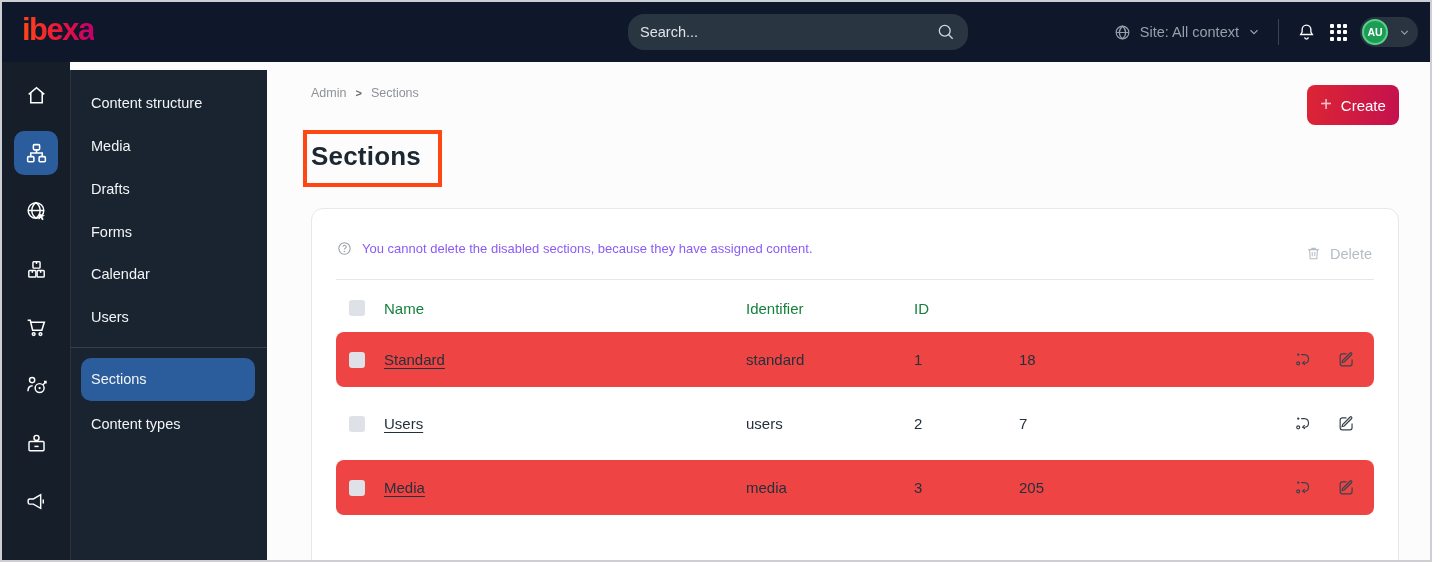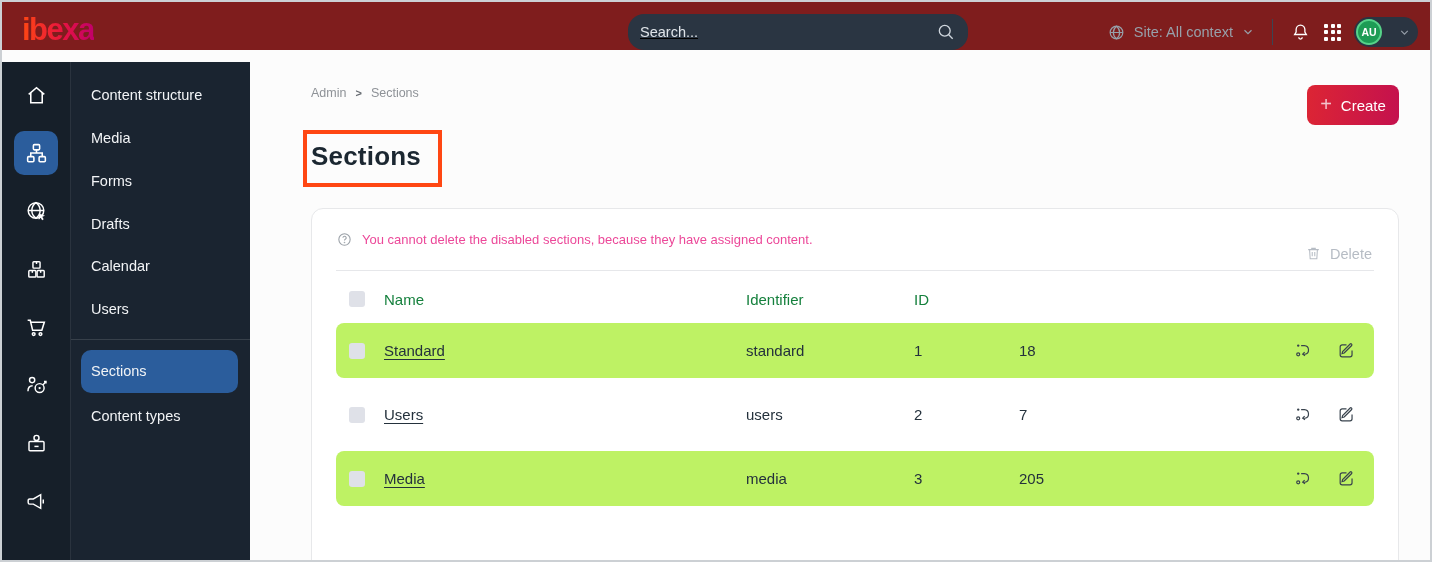--- a/index.html
+++ b/index.html
@@ -1,74 +1,74 @@
 <!DOCTYPE html>
 <html><head>
 <meta charset="utf-8">
 <style>
   * { margin:0; padding:0; box-sizing:border-box; }
   html,body { width:1432px; height:562px; overflow:hidden; font-family:"Liberation Sans",sans-serif; background:#fff; }
   .frame { position:absolute; inset:0; border:2px solid #ccd0d4; background:#fcfcfc; overflow:hidden; }
 
   
-  .topbar { position:absolute; top:0; left:0; right:0; height:48px; background:#7f1d1d; display:flex; align-items:center; }
+  .topbar { position:absolute; top:0; left:0; right:0; height:60px; background:#0f172a; display:flex; align-items:center; }
   .logo { position:absolute; left:20px; top:12px; font-size:31px; font-weight:800; letter-spacing:-1.5px;
           background:linear-gradient(90deg,#ff4713 0%,#e8143f 55%,#c0006b 100%);
           -webkit-background-clip:text; background-clip:text; color:transparent; line-height:1; }
   .searchwrap { position:absolute; left:626px; top:12px; width:340px; height:36px; background:#2a3542;
-                border-radius:16px; display:flex; align-items:center; padding:0 12px;text-decoration:underline; }
+                border-radius:16px; display:flex; align-items:center; padding:0 12px; }
   .searchwrap input { flex:1; background:transparent; border:none; outline:none; color:#e8ecef; font-size:14.5px; font-family:inherit; }
   .searchwrap input::placeholder { color:#dfe4e9; opacity:1; }
   .tb-right { position:absolute; right:12px; top:0; height:60px; display:flex; align-items:center; gap:13px; }
   .sitectx { display:flex; align-items:center; gap:8px; color:#97a0aa; font-size:14.5px; cursor:pointer; }
   .tb-divider { width:1px; height:26px; background:#3b4552; margin:0 4px; }
   .iconbtn { background:none; border:none; color:#fff; cursor:pointer; display:flex; align-items:center; }
   .gridicon { display:grid; grid-template-columns:repeat(3,4px); grid-template-rows:repeat(3,4px); gap:2.5px; }
   .gridicon span { background:#fff; border-radius:1px; }
-  .avatarpill { display:flex; align-items:center; gap:16px; background:#2a3441; border-radius:16px; padding:2px 7px 2px 2px; cursor:pointer; }
+  .avatarpill { display:flex; align-items:center; gap:10px; background:#2a3441; border-radius:16px; padding:2px 7px 2px 2px; cursor:pointer; }
   .avatar { width:26px; height:26px; border-radius:50%; background:#1d9c55; border:2px solid #56d389; color:#fff;
             font-size:10.5px; font-weight:700; display:flex; align-items:center; justify-content:center; }
 
   
   .rail { position:absolute; top:60px; left:0; bottom:0; width:68px; background:#161f29; display:flex; flex-direction:column; align-items:center; padding-top:11px; }
   .rail-item { width:44px; height:44px; margin-bottom:14px; border:none; background:transparent; color:#fff; border-radius:10px;
                display:flex; align-items:center; justify-content:center; cursor:pointer; }
   .rail-item.active { background:#2b5d9c; }
   .rail svg { width:25px; height:25px; }
 
   
-  .menu { position:absolute; top:60px; left:68px; bottom:0; width:180px; background:#1a2430; border-left:1px solid rgba(255,255,255,.07); padding-top:12px; }
+  .menu { position:absolute; top:68px; left:68px; bottom:0; width:197px; background:#1a2430; border-left:1px solid rgba(255,255,255,.07); padding-top:12px; }
   .menu-item { display:block; width:100%; text-align:left; background:none; border:none; color:#f2f4f6; font-size:14.5px;
                font-family:inherit; padding:12px 10px 12px 20px; cursor:pointer; line-height:1.3; }
   .menu-sep { border:none; border-top:1px solid rgba(255,255,255,.13); margin:8px 0 10px; }
   .menu-group { color:#8b95a0; font-size:12px; padding:4px 20px 10px; }
   .menu-item.active { background:#2b5d9c; border-radius:10px; width:calc(100% - 22px); margin:2px 12px 2px 10px; padding-left:10px; }
 
   
   .main { position:absolute; top:60px; left:265px; right:0; bottom:0; background:#fcfcfc; overflow:hidden;padding-left:16px; }
   .breadcrumb { margin:24px 0 0 28px; font-size:12.5px; color:#8e9297; display:flex; gap:9px; align-items:center; }
   .breadcrumb .sep { color:#676c72; font-weight:700; font-size:11px; }
   .create-btn { position:absolute; top:23px; right:31px; width:92px; height:40px; border:none; border-radius:8px; cursor:pointer;
                 background:linear-gradient(95deg,#dc2534 0%,#c4114e 100%); color:#fff; font-size:15px; font-family:inherit;
                 display:flex; align-items:center; justify-content:center; gap:9px; }
   .create-btn .plus { font-size:20px; font-weight:300; color:#f3c3cc; line-height:1; margin-top:-2px; }
   .title-box { display:inline-block; margin:30px 0 0 20px; border:4px solid #ff4713; padding:7px 17px 11px 4px; background:#fcfcfc; }
   .page-title { font-size:26px; font-weight:700; color:#1b2731; letter-spacing:.2px; }
 
   .card { position:relative; margin:21px 31px 0 28px; background:#fff; border:1px solid #e7e8ea; border-radius:12px; height:500px; padding:22px 24px; }
   .list-title { font-size:17px; font-weight:700; color:#22292f; }
-  .list-info { display:flex; align-items:center; gap:9px; color:#ec4899; font-size:13px; }
+  .list-info { display:flex; align-items:center; gap:9px; margin-top:9px; color:#8b5cf6; font-size:13px; }
   .delete-btn { position:absolute; top:36px; right:26px; background:none; border:none; color:#b6bcc4; font-size:14.5px;
                 font-family:inherit; display:flex; align-items:center; gap:8px; cursor:default; }
   .table-sep { border:none; border-top:1px solid #e6e7ea; margin:22px 0 12px; }
 
   .trow { display:grid; grid-template-columns:35px 362px 168px 105px 1fr 92px; align-items:center; padding-left:13px; }
   .thead { height:32px; color:#15803d; font-size:15px; margin-bottom:8px; }
   .tbodyrow { height:55px; border-radius:8px; margin-bottom:9px; font-size:15px; color:#24313c; }
-  .tbodyrow.alt { background:#bef264; }
+  .tbodyrow.alt { background:#ef4444; }
   .cbx { width:16px; height:16px; border-radius:3px; background:#dfe1e8; display:inline-block; cursor:pointer; }
   .name-link { color:#24313c; text-decoration:underline; text-underline-offset:3px; cursor:pointer; }
   .actions { display:flex; justify-content:flex-end; gap:24px; padding-right:18px; }
   .actionbtn { background:none; border:none; color:#39434d; cursor:pointer; display:flex; }
   .actionbtn svg { width:19px; height:19px; }
   .qicon { color:#9aa0a7; flex:0 0 auto; display:flex; }
 </style>
 </head>
 <body>
 
@@ -210,22 +210,22 @@
           <path d="M16 5.5v13l-7-4H5.5A1.5 1.5 0 0 1 4 13v-2a1.5 1.5 0 0 1 1.5-1.5H9l7-4z"></path>
             <path d="M18.5 10v4"></path>
         </svg>
       </span>
     </button>
   </nav>
 
   <nav class="menu">
     <button class="menu-item">Content structure</button>
     <button class="menu-item">Media</button>
+    <button class="menu-item">Drafts</button>
     <button class="menu-item">Forms</button>
-    <button class="menu-item">Drafts</button>
     <button class="menu-item">Calendar</button>
     <button class="menu-item">Users</button>
     <hr class="menu-sep">
     <button class="menu-item active">Sections</button>
     <button class="menu-item">Content types</button>
   </nav>
 
   <main class="main">
     <div class="breadcrumb">
       <span>Admin</span>

